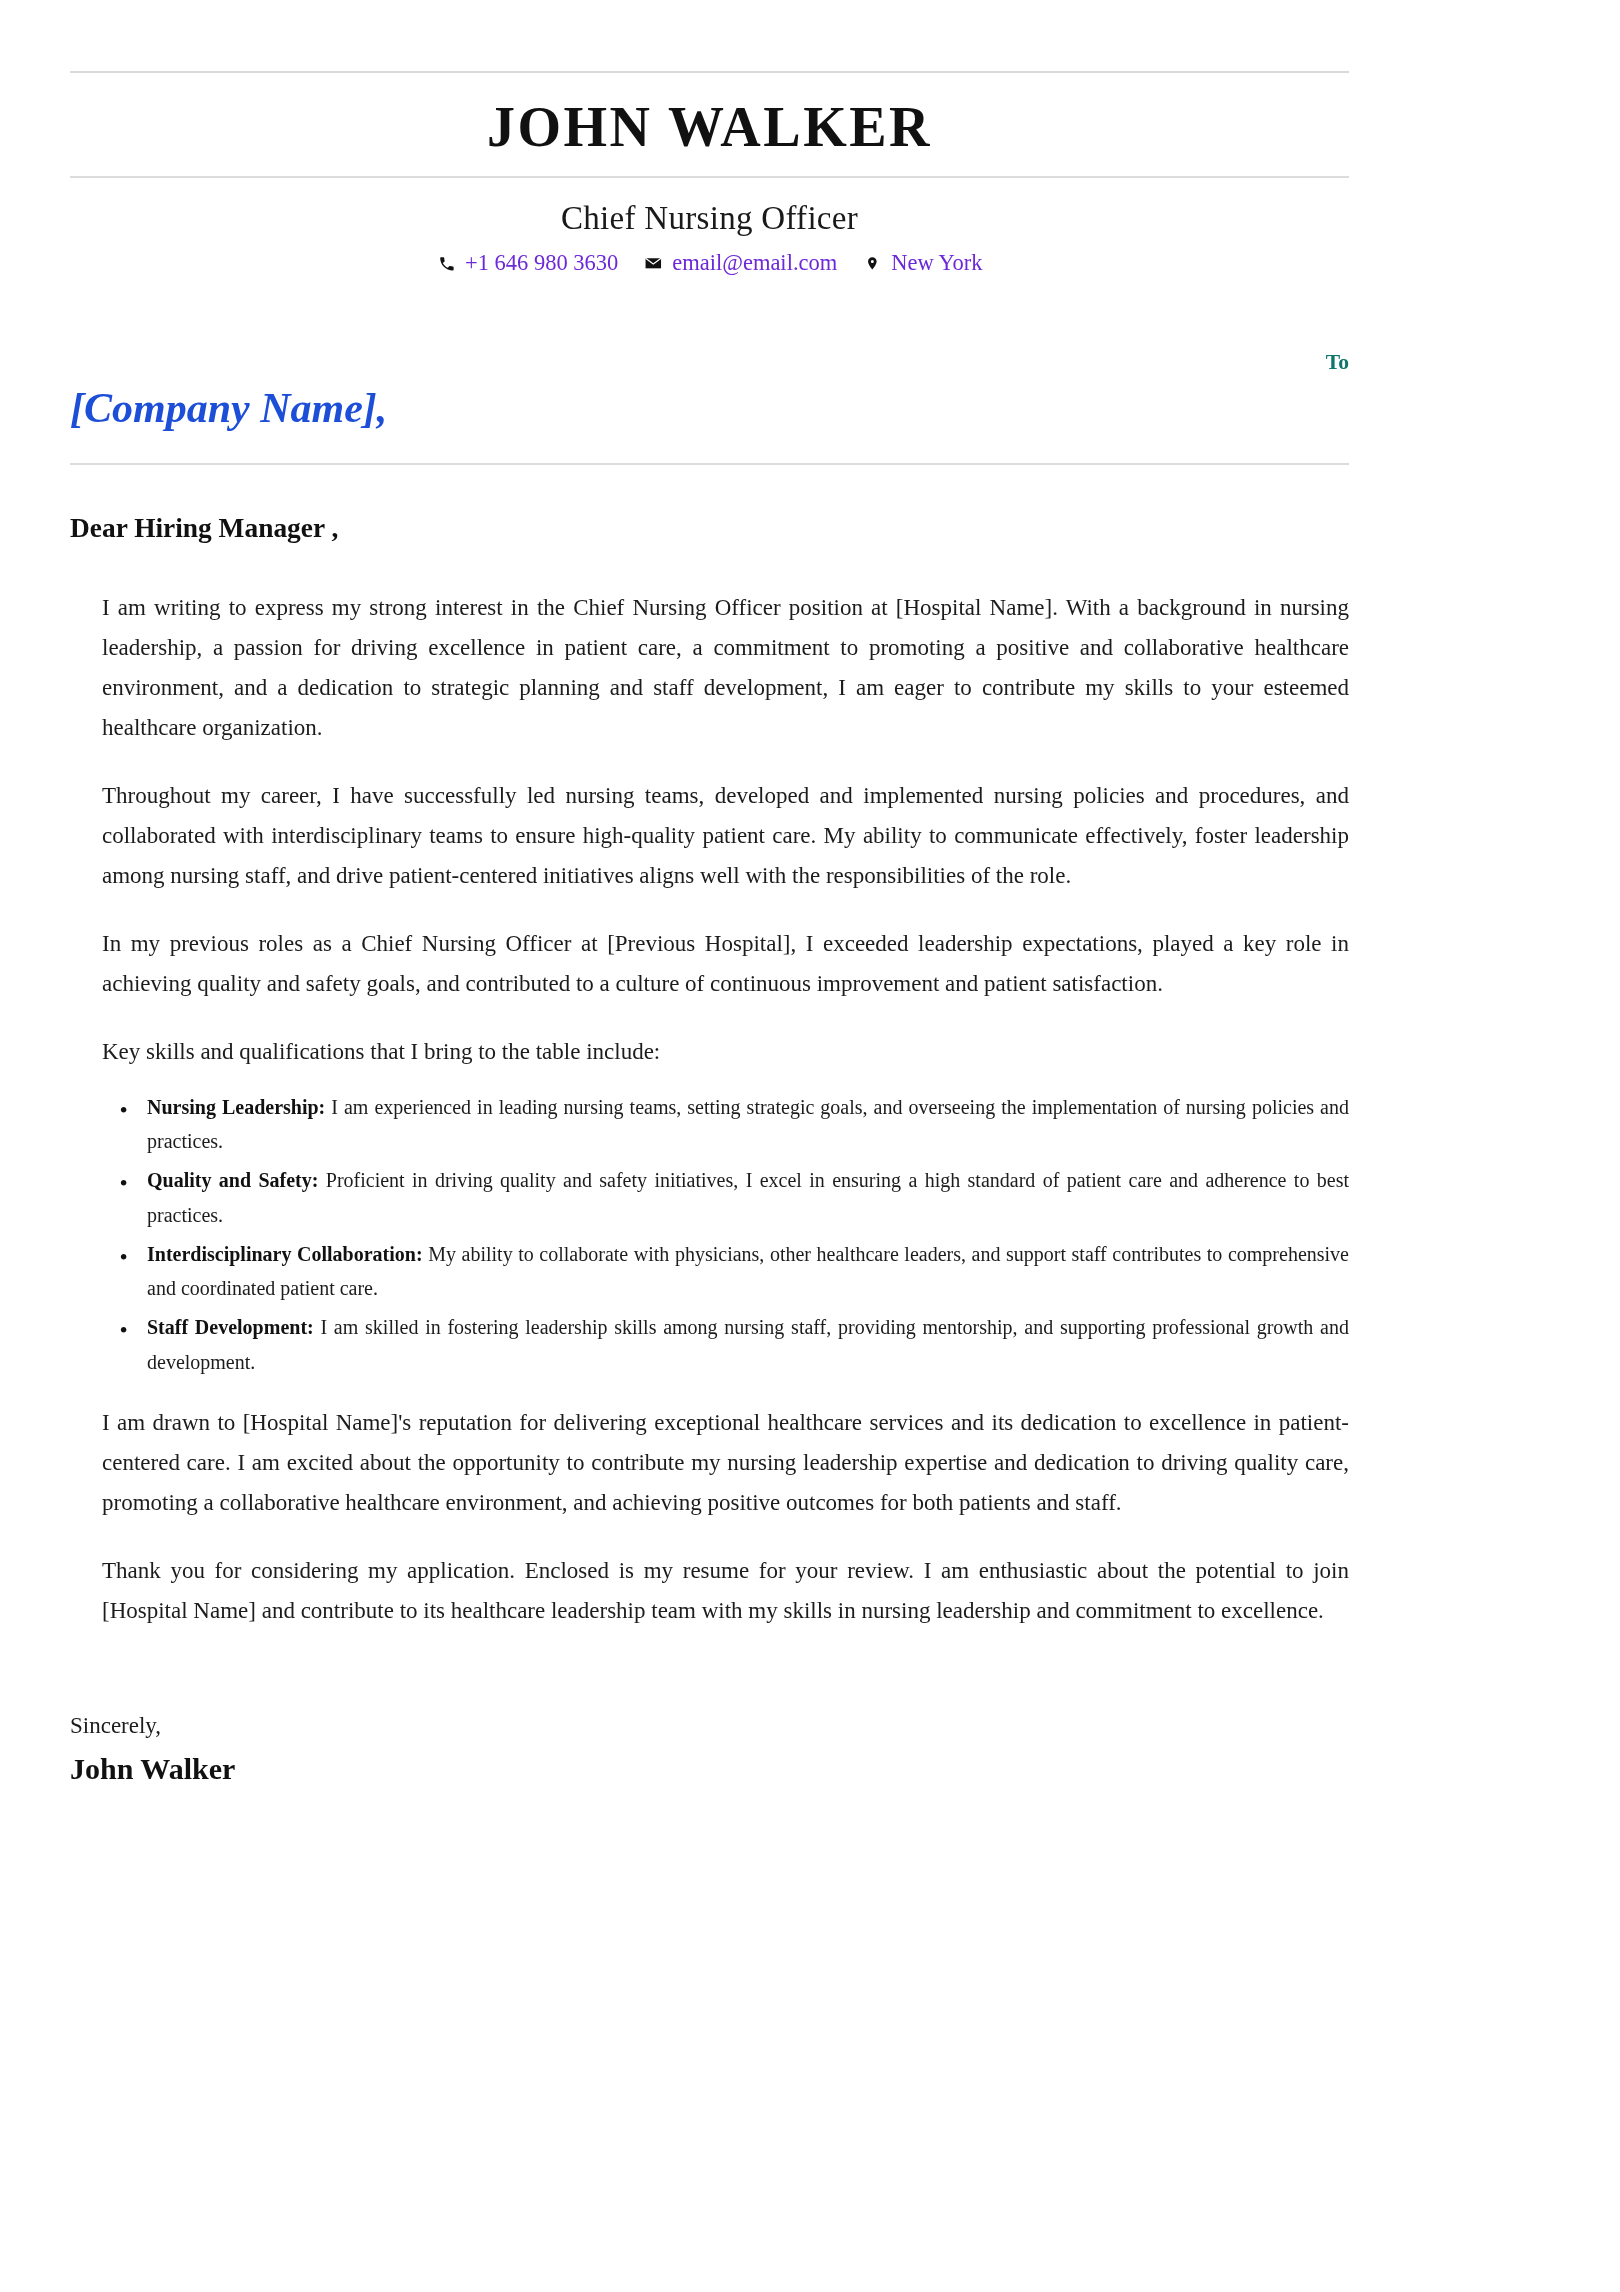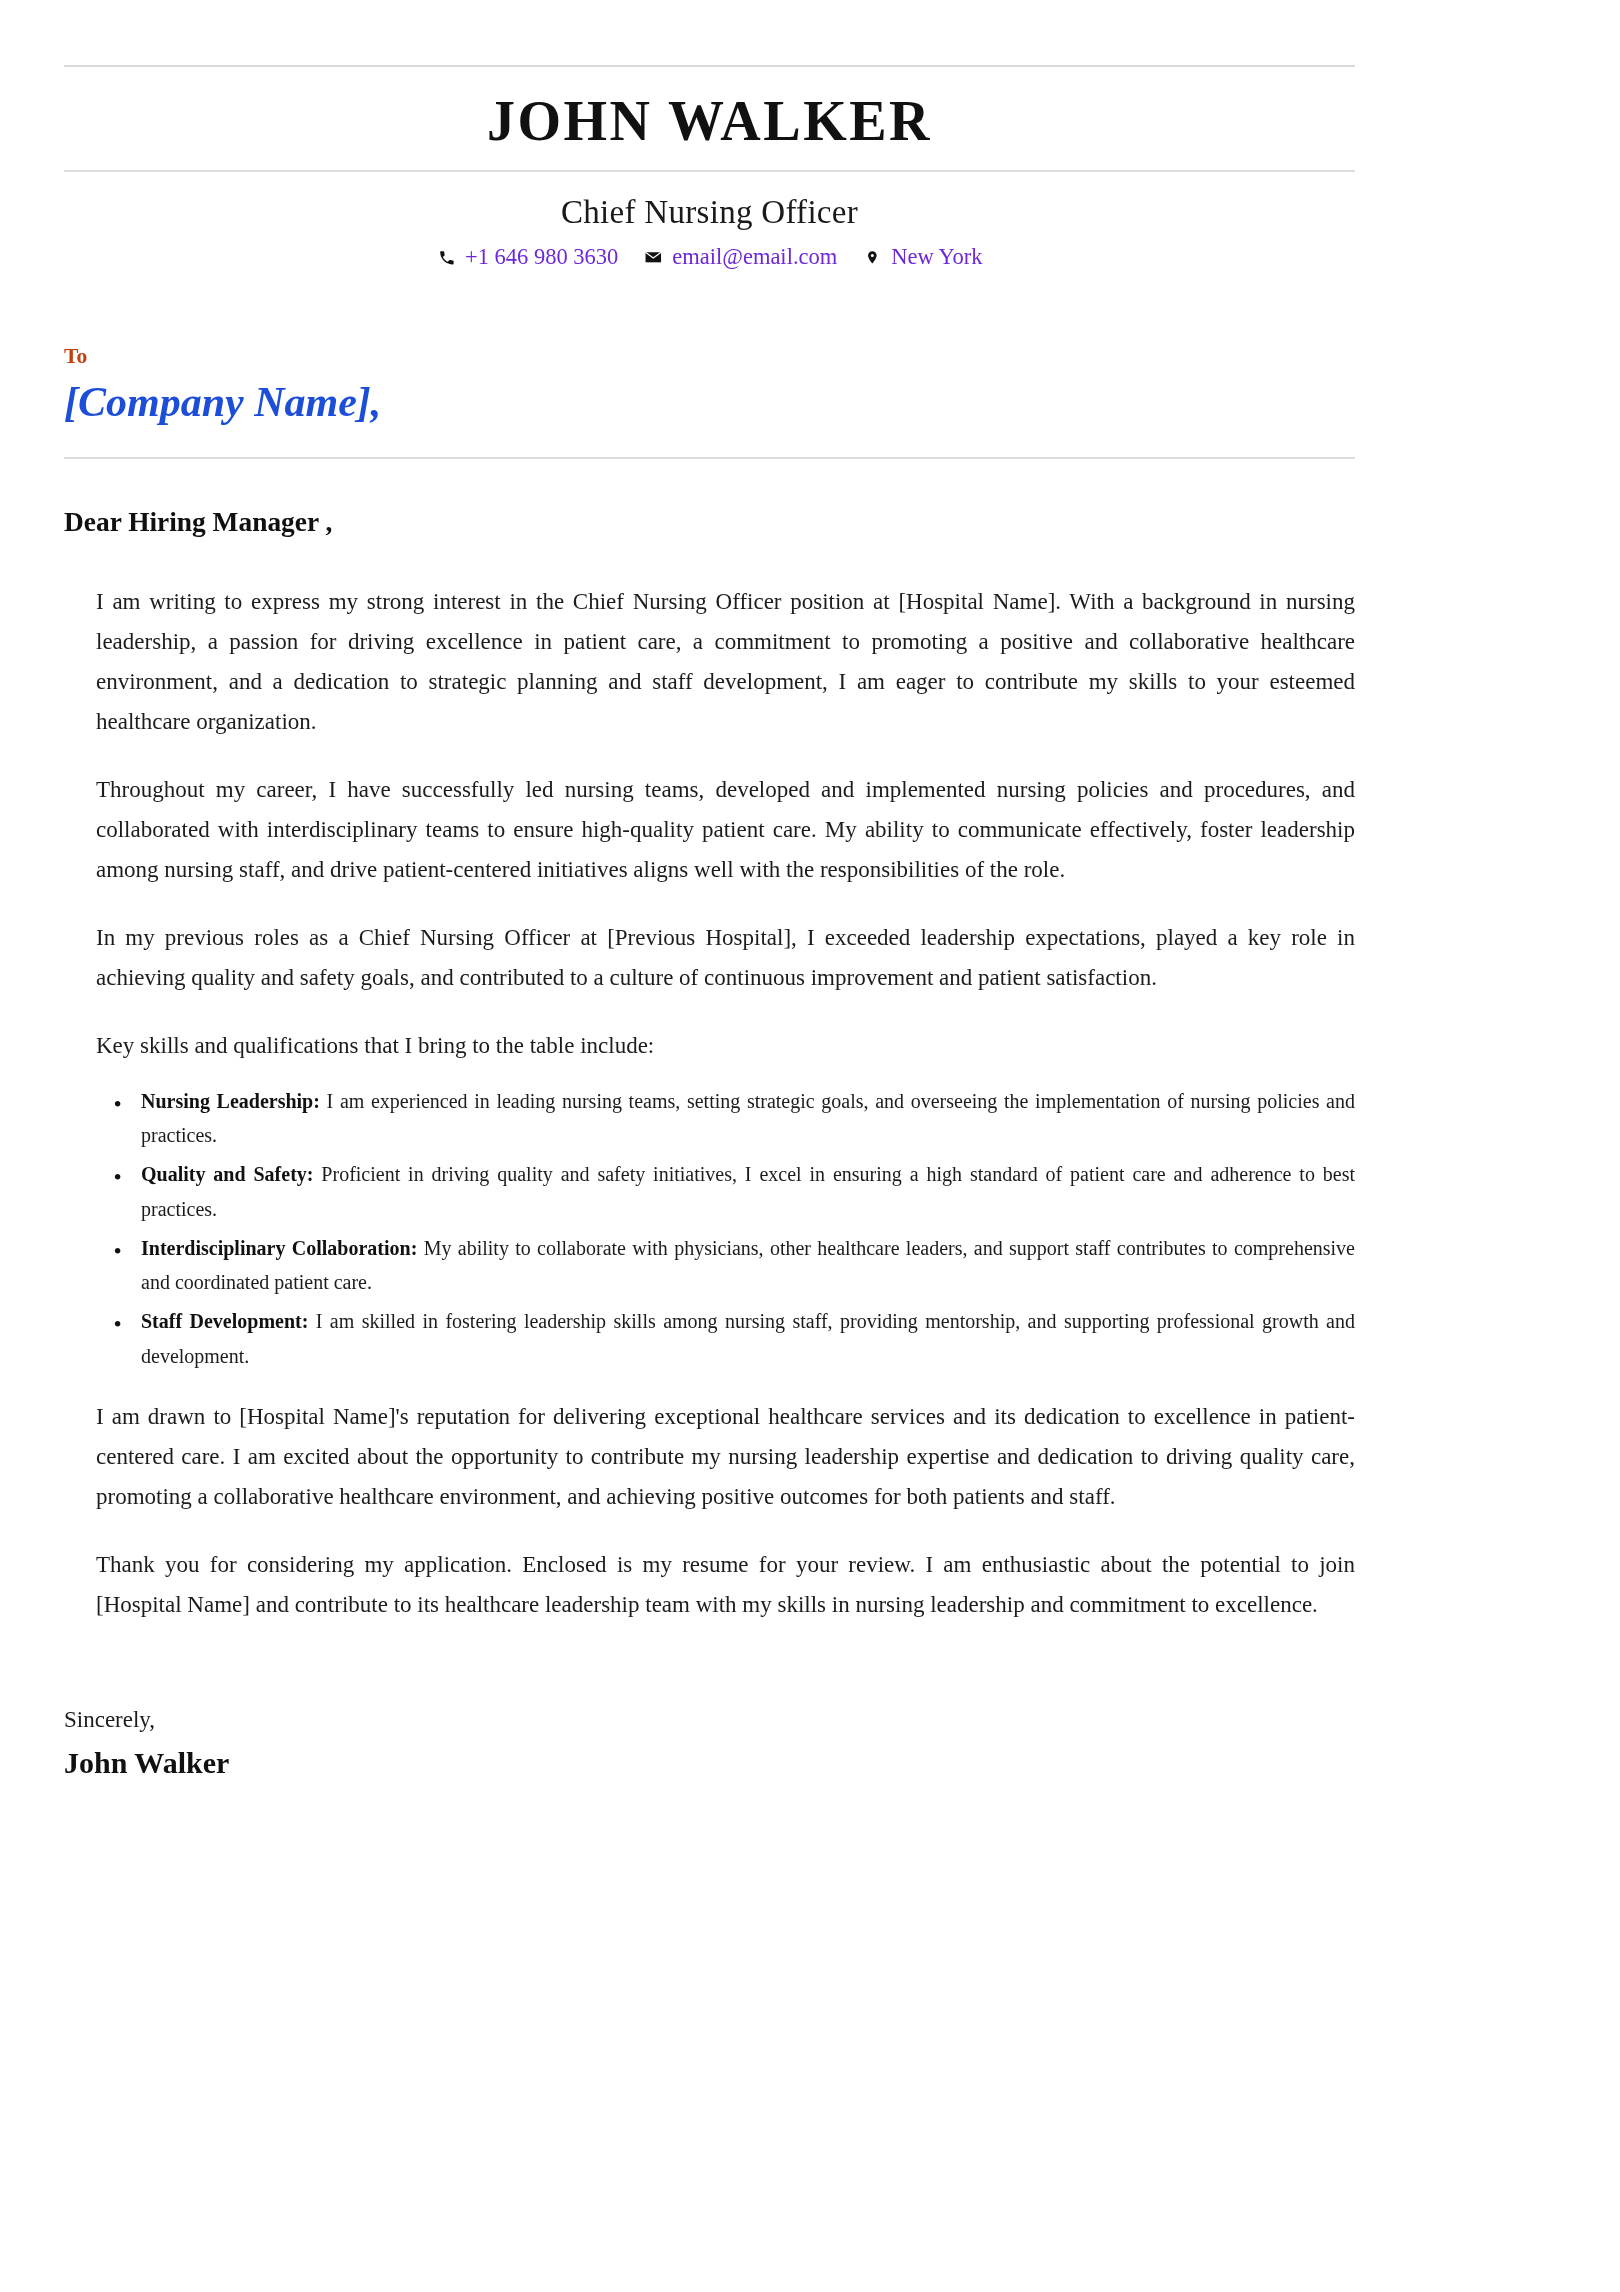--- a/index.html
+++ b/index.html
@@ -13,21 +13,21 @@
     height: 2293px;
     font-family: "Liberation Serif", "DejaVu Serif", serif;
     color: #1c1c1c;
     position: relative;
     overflow: hidden;
   }
 
   .page {
     width: 1419px;
     height: 2293px;
-    padding: 10px;
+    padding: 16px;
     position: relative;
     background: #fff;
   }
 
   
   .header {
     padding-top: 55px;
     text-align: center;
   }
   .rule {
@@ -81,23 +81,24 @@
   }
   .contact-item .ico svg { display: block; }
 
   
   .recipient {
     padding: 65px 54px 0 54px;
   }
   .to-label {
     font-size: 21.6px;
     font-weight: bold;
-    color: #c2410c;
+    color: #0f766e;
     line-height: 1.1;
     padding-bottom: 8.8px;
+    text-align: right;
   }
   .company-name {
     font-size: 42px;
     font-weight: bold;
     color: #1d4ed8;
     line-height: 1.15;
     font-style: italic;
   }
   .rule-section {
     height: 0;

